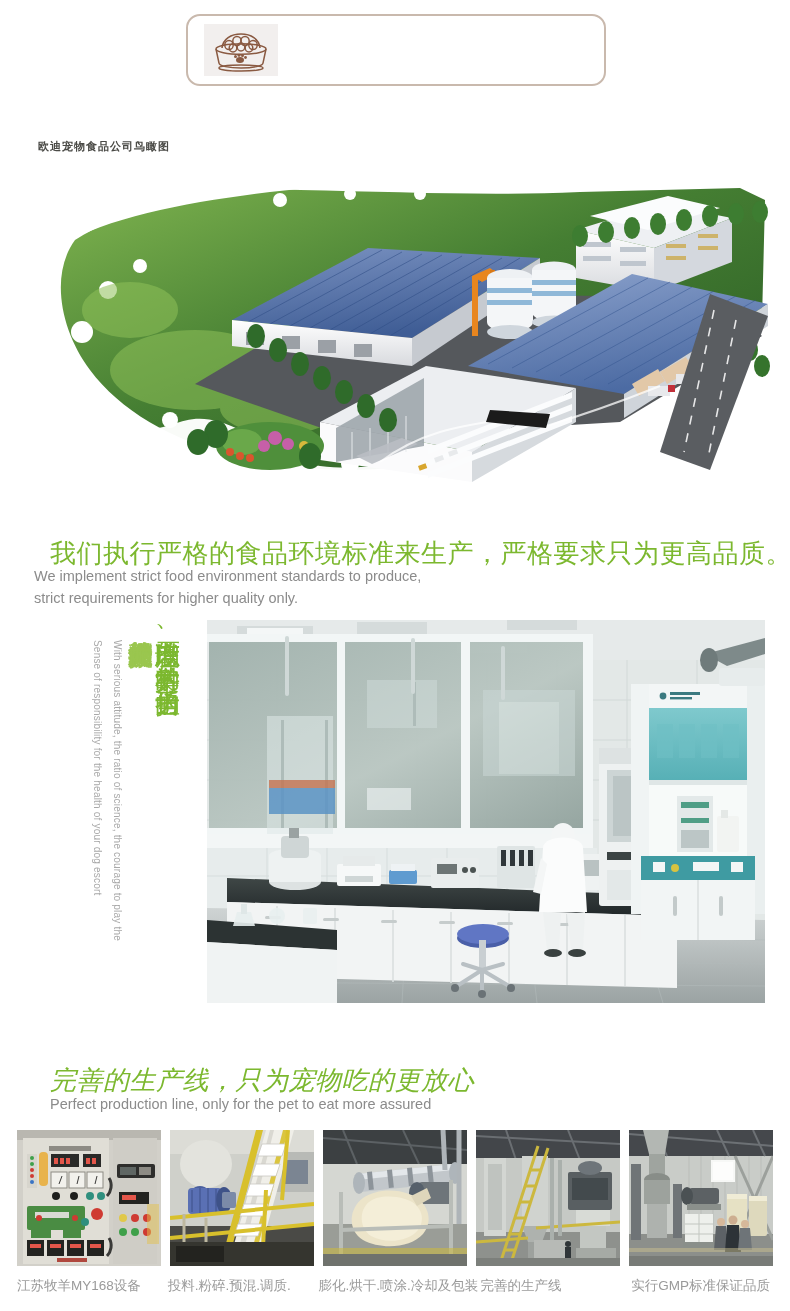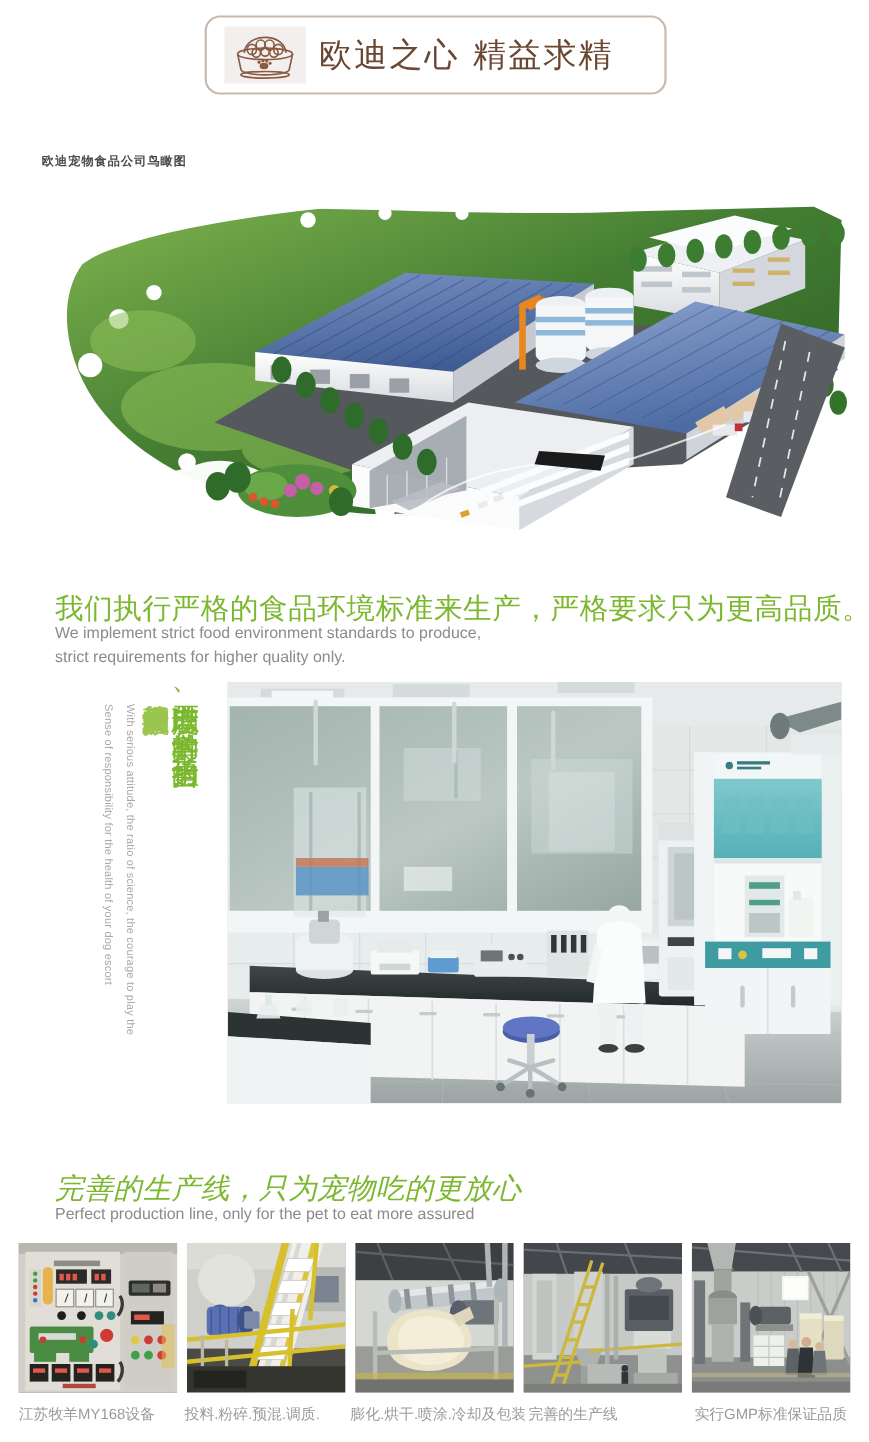--- a/index.html
+++ b/index.html
@@ -76,21 +76,21 @@
     white-space: nowrap;
   }
   .head-en {
     position: absolute;
     font-size: 14.5px;
     color: #8b8b8b;
     line-height: 1.55;
     white-space: pre-line;
   }
   #h1cn { left: 50px; top: 536px; }
-  #h1en { left: 50px; top: 565px; }
+  #h1en { left: 34px; top: 565px; }
   #h2cn { left: 50px; top: 1063px; font-style: italic; }
   #h2en { left: 50px; top: 1093px; }
 
   
   .lab-wrap {
     position: absolute;
     left: 207px;
     top: 620px;
     width: 558px;
     height: 383px;
@@ -175,23 +175,20 @@
       </g>
 
       <g fill="#8a5a42">
         <ellipse cx="31" cy="32" rx="4" ry="3"></ellipse>
         <circle cx="26.5" cy="28.5" r="1.5"></circle>
         <circle cx="30" cy="27.2" r="1.5"></circle>
         <circle cx="33.5" cy="27.5" r="1.5"></circle>
         <circle cx="36.5" cy="29.5" r="1.4"></circle>
       </g>
     </svg>
-  </div>
-  <div class="banner-title">
-    <span>欧迪之心</span><span class="spacer"></span><span>精益求精</span>
   </div>
 </div>
 
 <div class="aerial-title">欧迪宠物食品公司鸟瞰图</div>
 
 <div class="aerial-wrap">
   <svg class="aerial-canvas" viewBox="0 0 755 320" preserveAspectRatio="none">
     <defs>
       <linearGradient id="grassG" x1="0" y1="0" x2="1" y2="1">
         <stop offset="0%" stop-color="#7cb24a"></stop>

